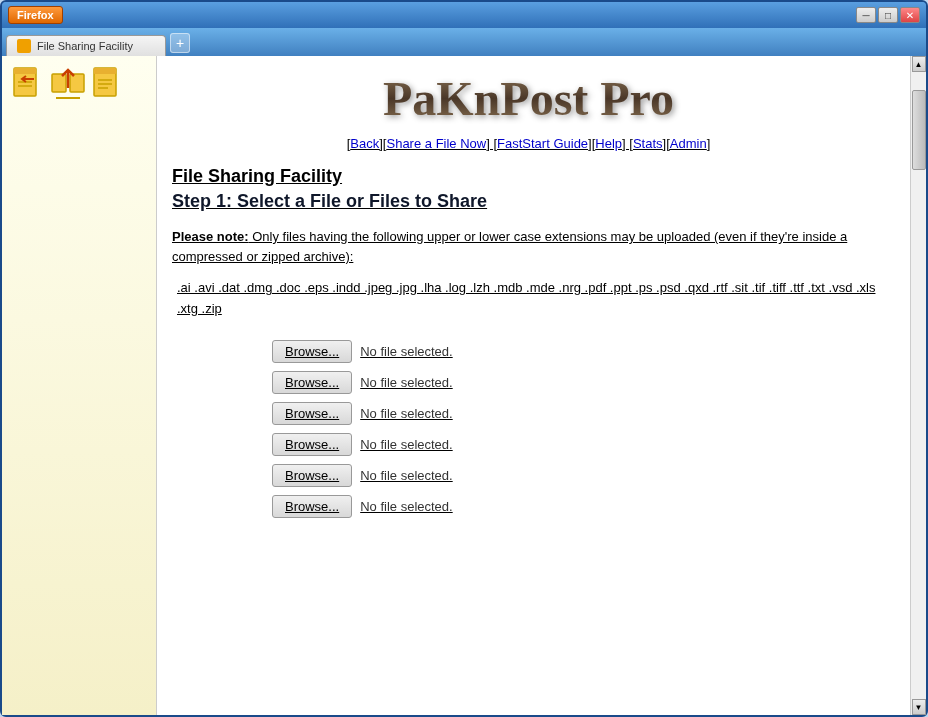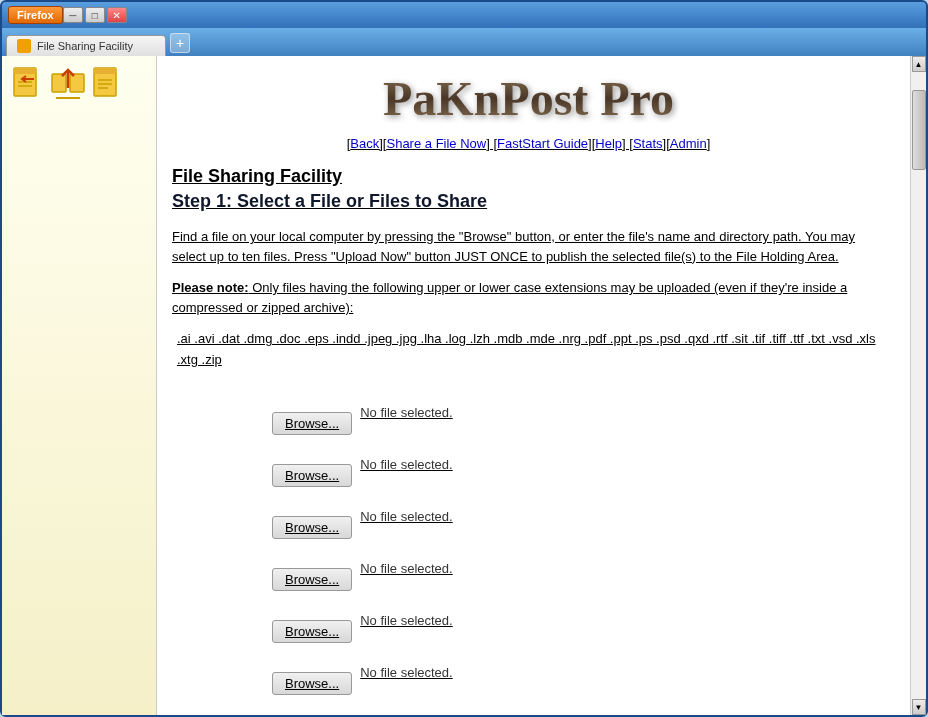--- a/index.html
+++ b/index.html
@@ -20,20 +20,21 @@
       height: 717px;
       display: flex;
       flex-direction: column;
       border: 2px solid #1a4a8a;
       border-radius: 6px;
     }
 
     .title-bar {
       display: flex;
       align-items: center;
+      justify-content: space-between;
       padding: 4px 6px;
       background: linear-gradient(to bottom, #5a9fe0, #3070b8);
       border-radius: 4px 4px 0 0;
       height: 26px;
     }
 
     .title-bar-left {
       display: flex;
       align-items: center;
       gap: 6px;
@@ -285,21 +286,20 @@
     }
 
     .browse-btn {
       background: linear-gradient(to bottom, #f0f0f0, #d8d8d8);
       border: 1px solid #999;
       border-radius: 3px;
       padding: 3px 12px;
       font-size: 13px;
       cursor: pointer;
       min-width: 70px;
-      margin-top: 21px;
     }
 
     .file-status {
       font-size: 13px;
       color: #333;
     }
 
     .bold { font-weight: bold; }
   </style>
 </head>
@@ -370,21 +370,20 @@
         <span class="logo-text">PaKnPost Pro</span>
       </div>
 
       <div class="nav-links">
         [<a href="#">Back</a>][<a href="#">Share a File Now</a>] [<a href="#">FastStart Guide</a>][<a href="#">Help</a>] [<a href="#">Stats</a>][<a href="#">Admin</a>]
       </div>
 
       <div class="page-title">File Sharing Facility</div>
       <div class="page-subtitle">Step 1: Select a File or Files to Share</div>
 
-      <p class="description">Find a file on your local computer by pressing the "Browse" button, or enter the file's name and directory path. You may select up to ten files. Press "Upload Now" button JUST ONCE to publish the selected file(s) to the File Holding Area.</p>
 
 
       <p class="please-note">
         <span class="bold">Please note:</span><span> Only files having the following upper or lower case extensions may be uploaded (even if they're inside a compressed or zipped archive):</span>
       </p>
 
       <p class="extensions">.ai  .avi  .dat  .dmg  .doc  .eps  .indd  .jpeg  .jpg  .lha  .log  .lzh  .mdb  .mde  .nrg  .pdf  .ppt  .ps  .psd  .qxd  .rtf  .sit  .tif  .tiff  .ttf  .txt  .vsd  .xls  .xtg  .zip</p>
 
       <div class="file-inputs-section">
       <div class="file-row">

